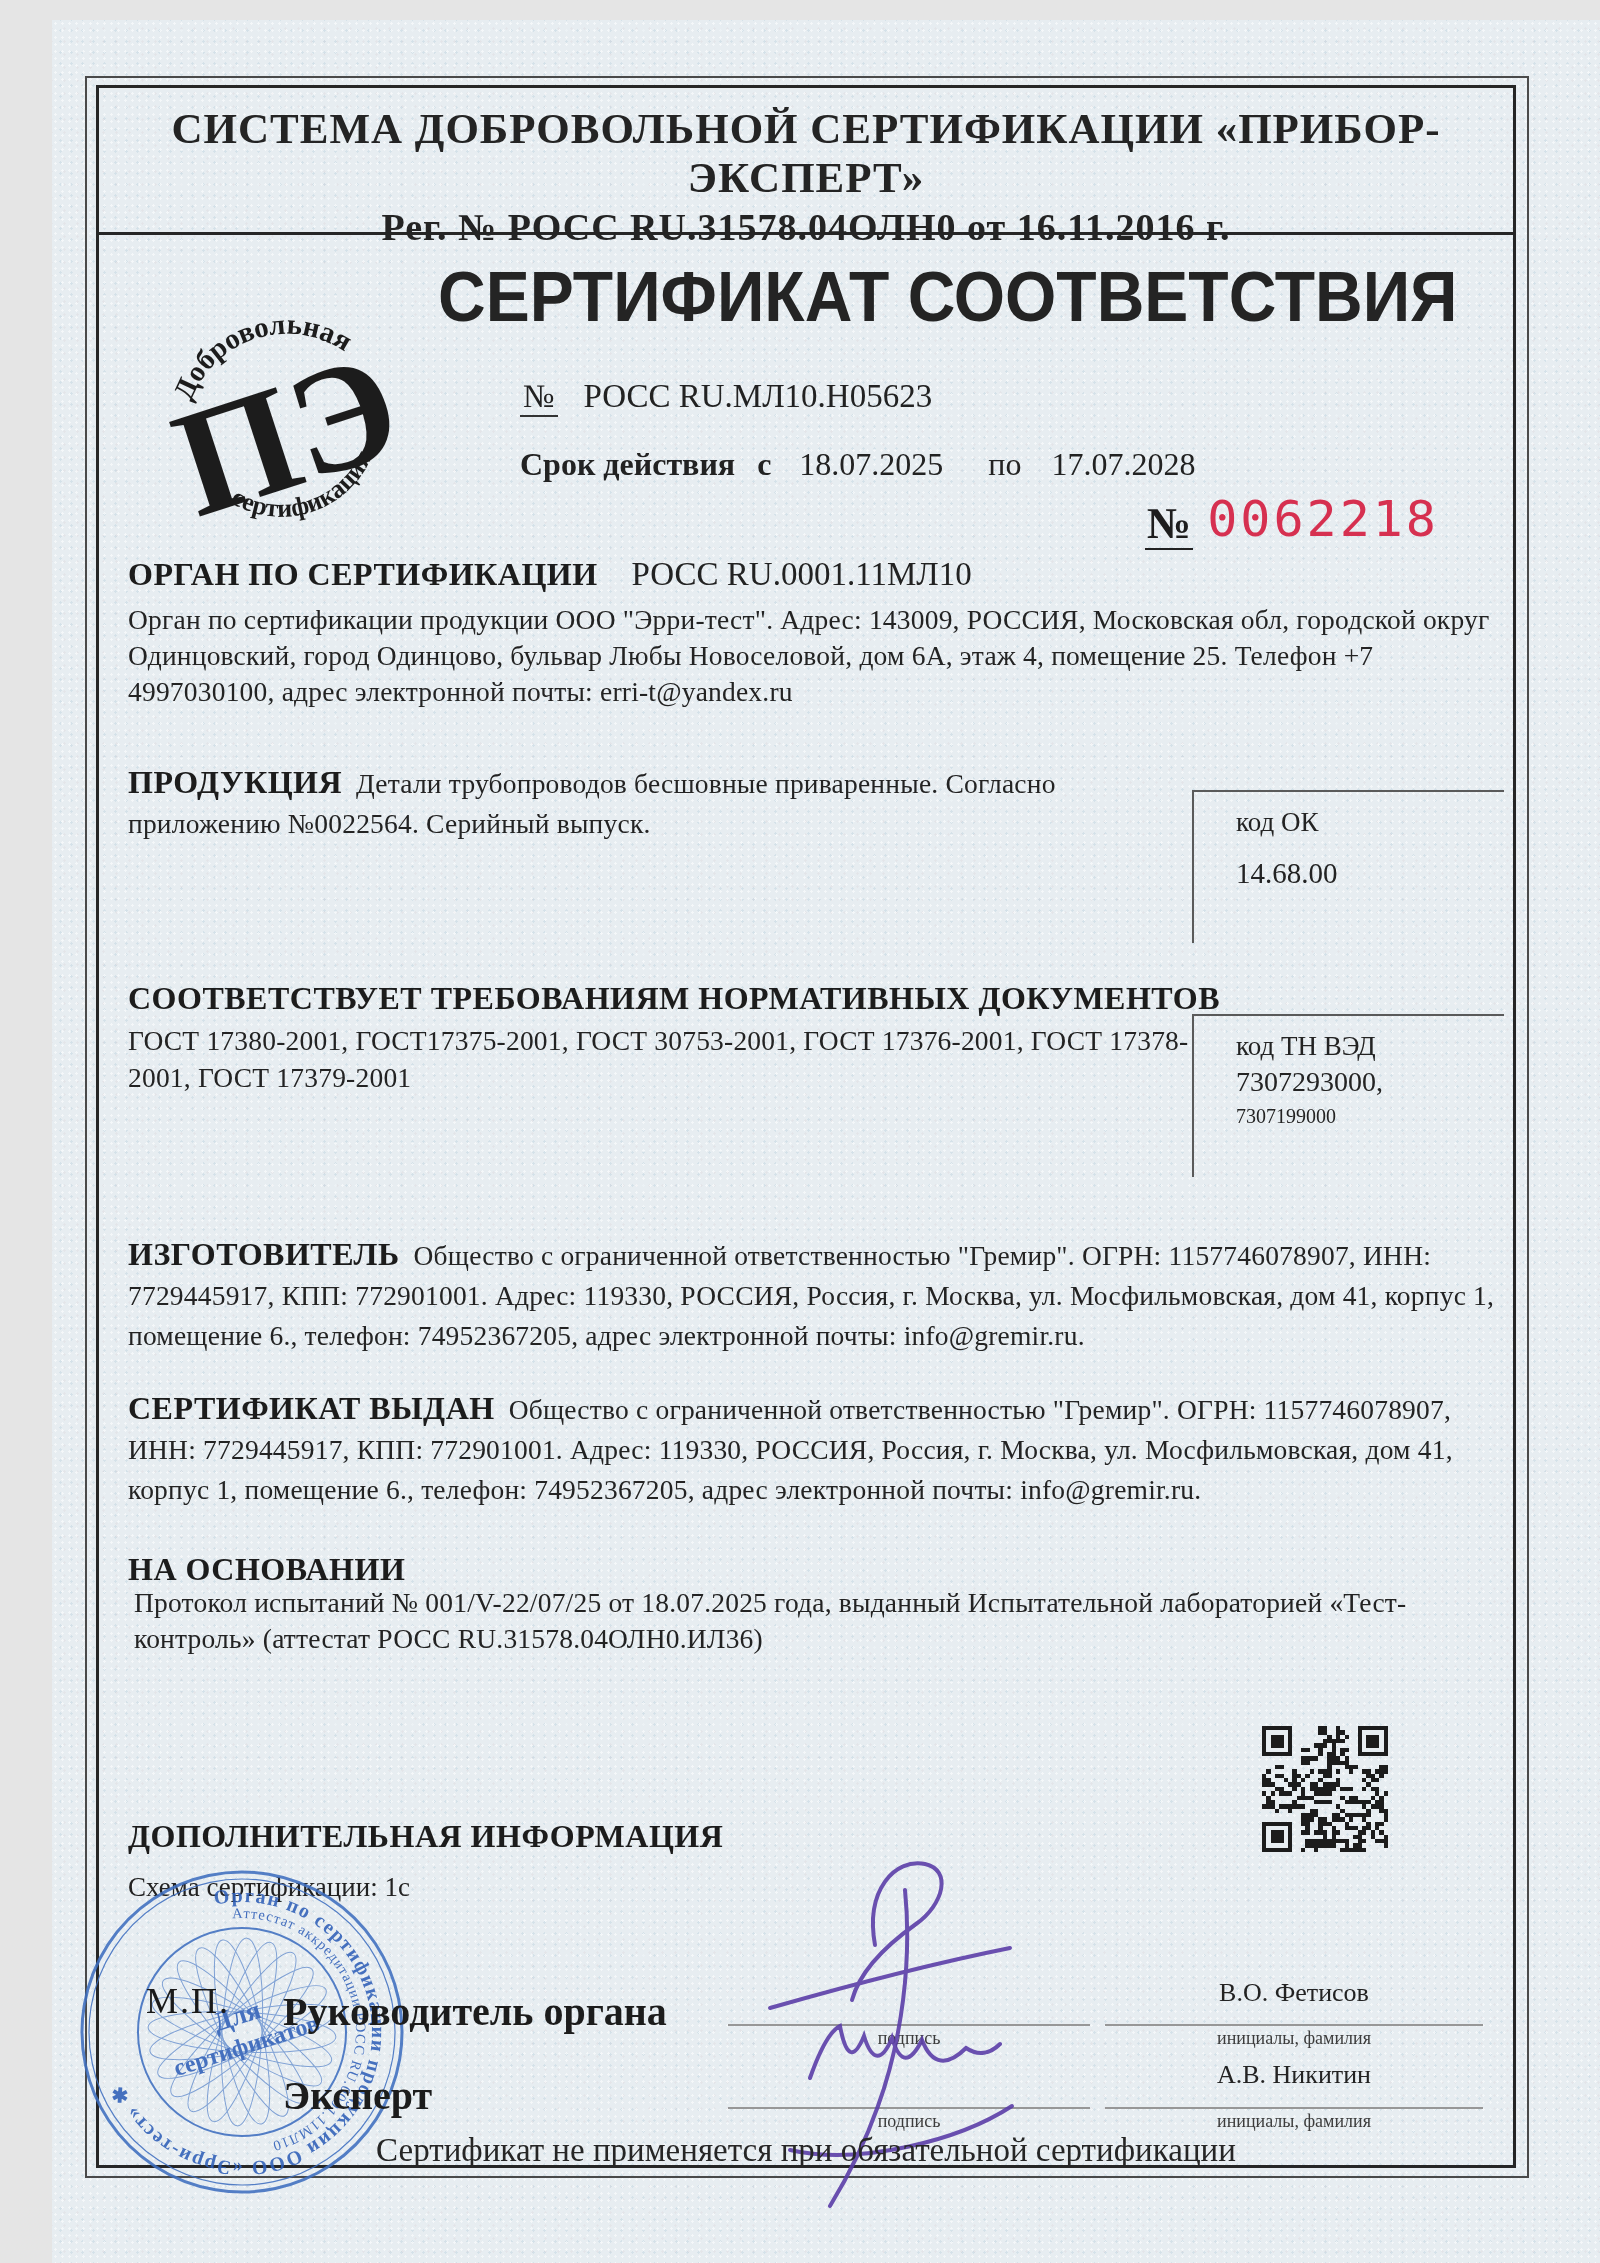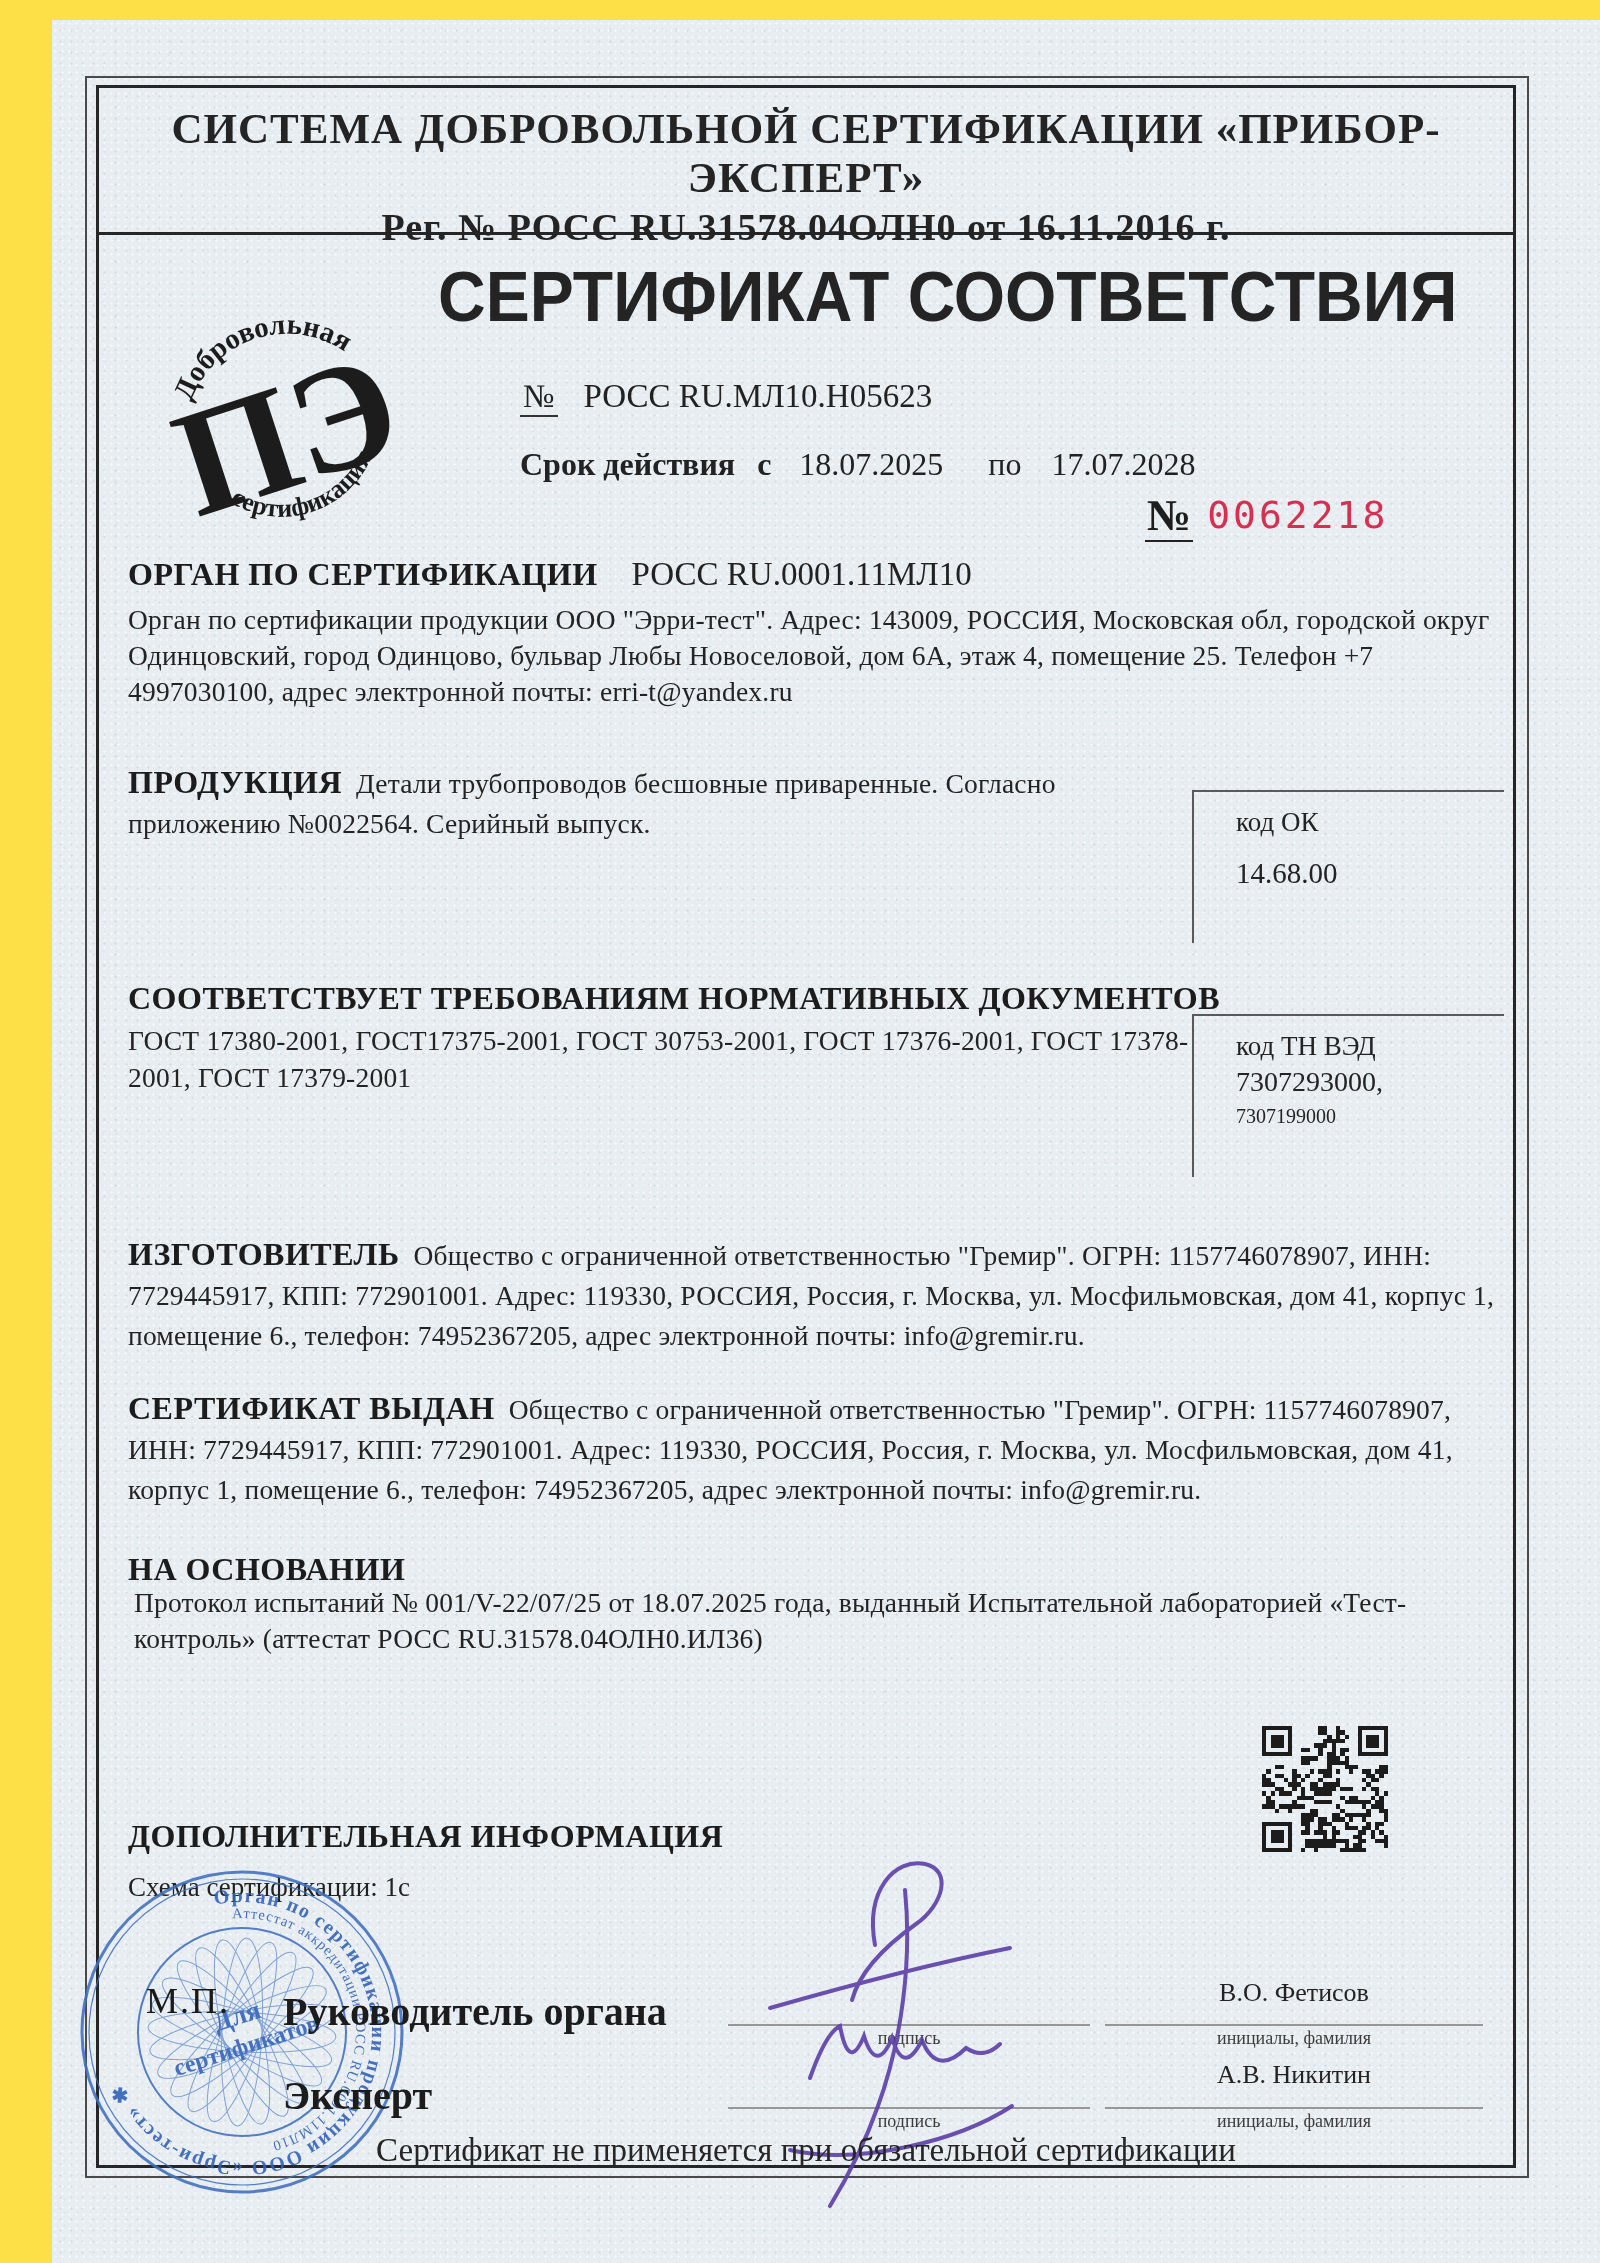--- a/index.html
+++ b/index.html
@@ -1,18 +1,18 @@
 <!DOCTYPE html>
 <html><head>
 <meta charset="utf-8">
 <style>
   * { margin:0; padding:0; box-sizing:border-box; }
   html,body { background:#ffffff; }
   .page {
-    position:relative; width:1600px; height:2263px; background:#fde047;
+    position:relative; width:1600px; height:2263px; background:#e5e5e5;
     font-family:"Liberation Serif", serif; color:#222; overflow:hidden;
   }
   .paper {
     position:absolute; left:52px; top:20px; right:0; bottom:0;
     background-color:#e7edf1;
     background-image:
       radial-gradient(rgba(255,255,255,.55) 1px, transparent 1.3px),
       radial-gradient(rgba(150,185,205,.22) 1px, transparent 1.3px),
       radial-gradient(rgba(205,160,170,.10) 1px, transparent 1.2px);
     background-size:7px 7px, 11px 11px, 13px 13px;
@@ -36,21 +36,21 @@
   .num-label { border-bottom:2px solid #333; padding:0 3px 1px 3px; font-weight:normal; }
   .num-value { margin-left:26px; }
   .validity-row { position:absolute; left:520px; top:446px; font-size:32px; white-space:nowrap; }
   .validity-label { font-weight:bold; }
   .v-from-label { font-weight:bold; margin-left:22px; }
   .v-from { margin-left:28px; }
   .v-to-label { font-weight:normal; margin-left:45px; }
   .v-to { margin-left:30px; }
   .form-num { position:absolute; left:1145px; top:490px; white-space:nowrap; }
   .form-num-label { font-size:44px; font-weight:bold; color:#1d1d1d; border-bottom:2px solid #222; padding:0 2px; }
-  .form-num-value { font-family:"DejaVu Sans Mono", monospace; font-size:38px; color:#d63050; letter-spacing:3px; margin-left:14px; vertical-align:2px; }
+  .form-num-value { font-family:"DejaVu Sans Mono", monospace; font-size:50px; color:#d63050; letter-spacing:3px; margin-left:14px; vertical-align:2px; }
   .sec-heading { font-weight:bold; font-size:32px; color:#1c1c1c; letter-spacing:.5px; }
   .body-text { font-size:27.5px; line-height:36px; color:#232323; letter-spacing:.2px; }
   .inline-para .sec-heading { margin-right:14px; }
   .code-box {
     position:absolute; border-top:2px solid #5a5a5a; border-left:2px solid #5a5a5a;
     padding:13px 0 0 42px; font-size:27px; line-height:35px; color:#232323;
   }
   .sig-line { position:absolute; border-top:2px solid #979797; height:0; }
   .sig-caption { position:absolute; text-align:center; font-size:18px; color:#3c3c3c; }
   .sig-name { position:absolute; text-align:center; font-size:26px; color:#232323; }

